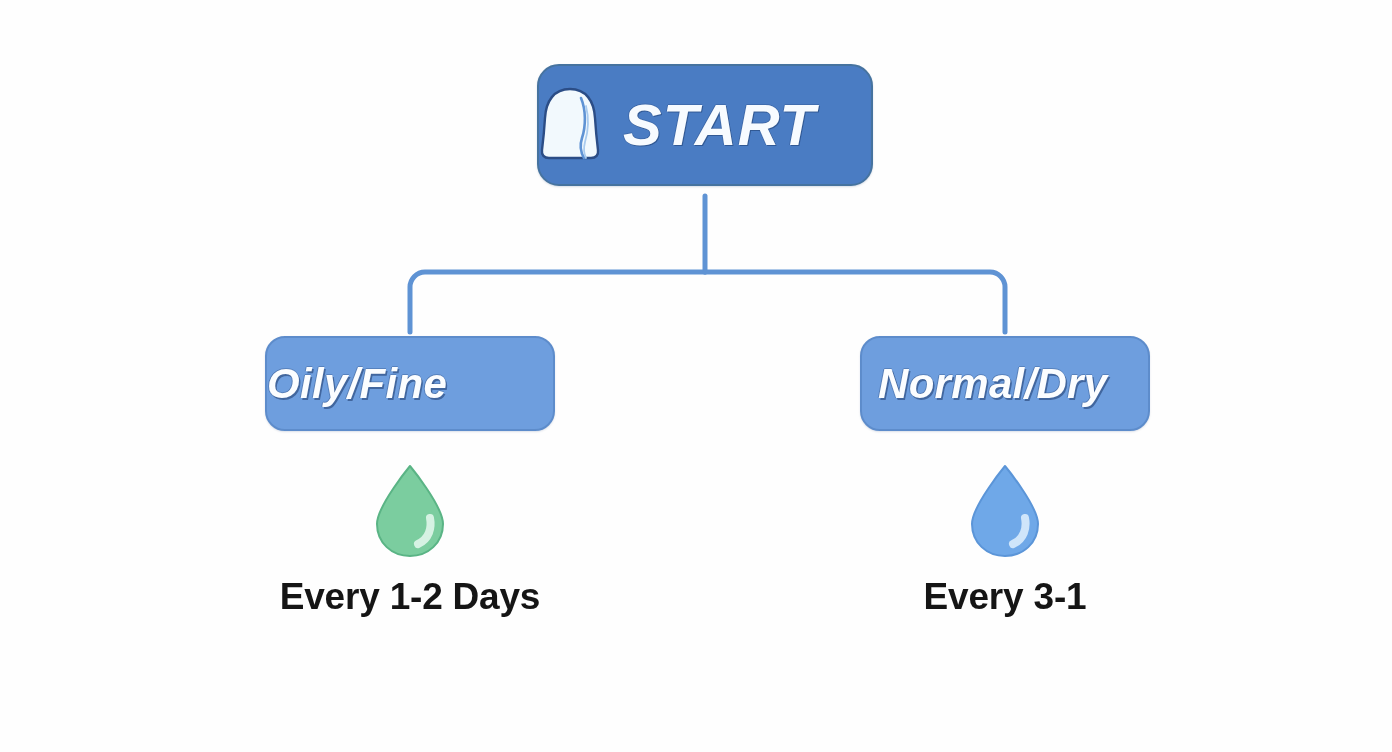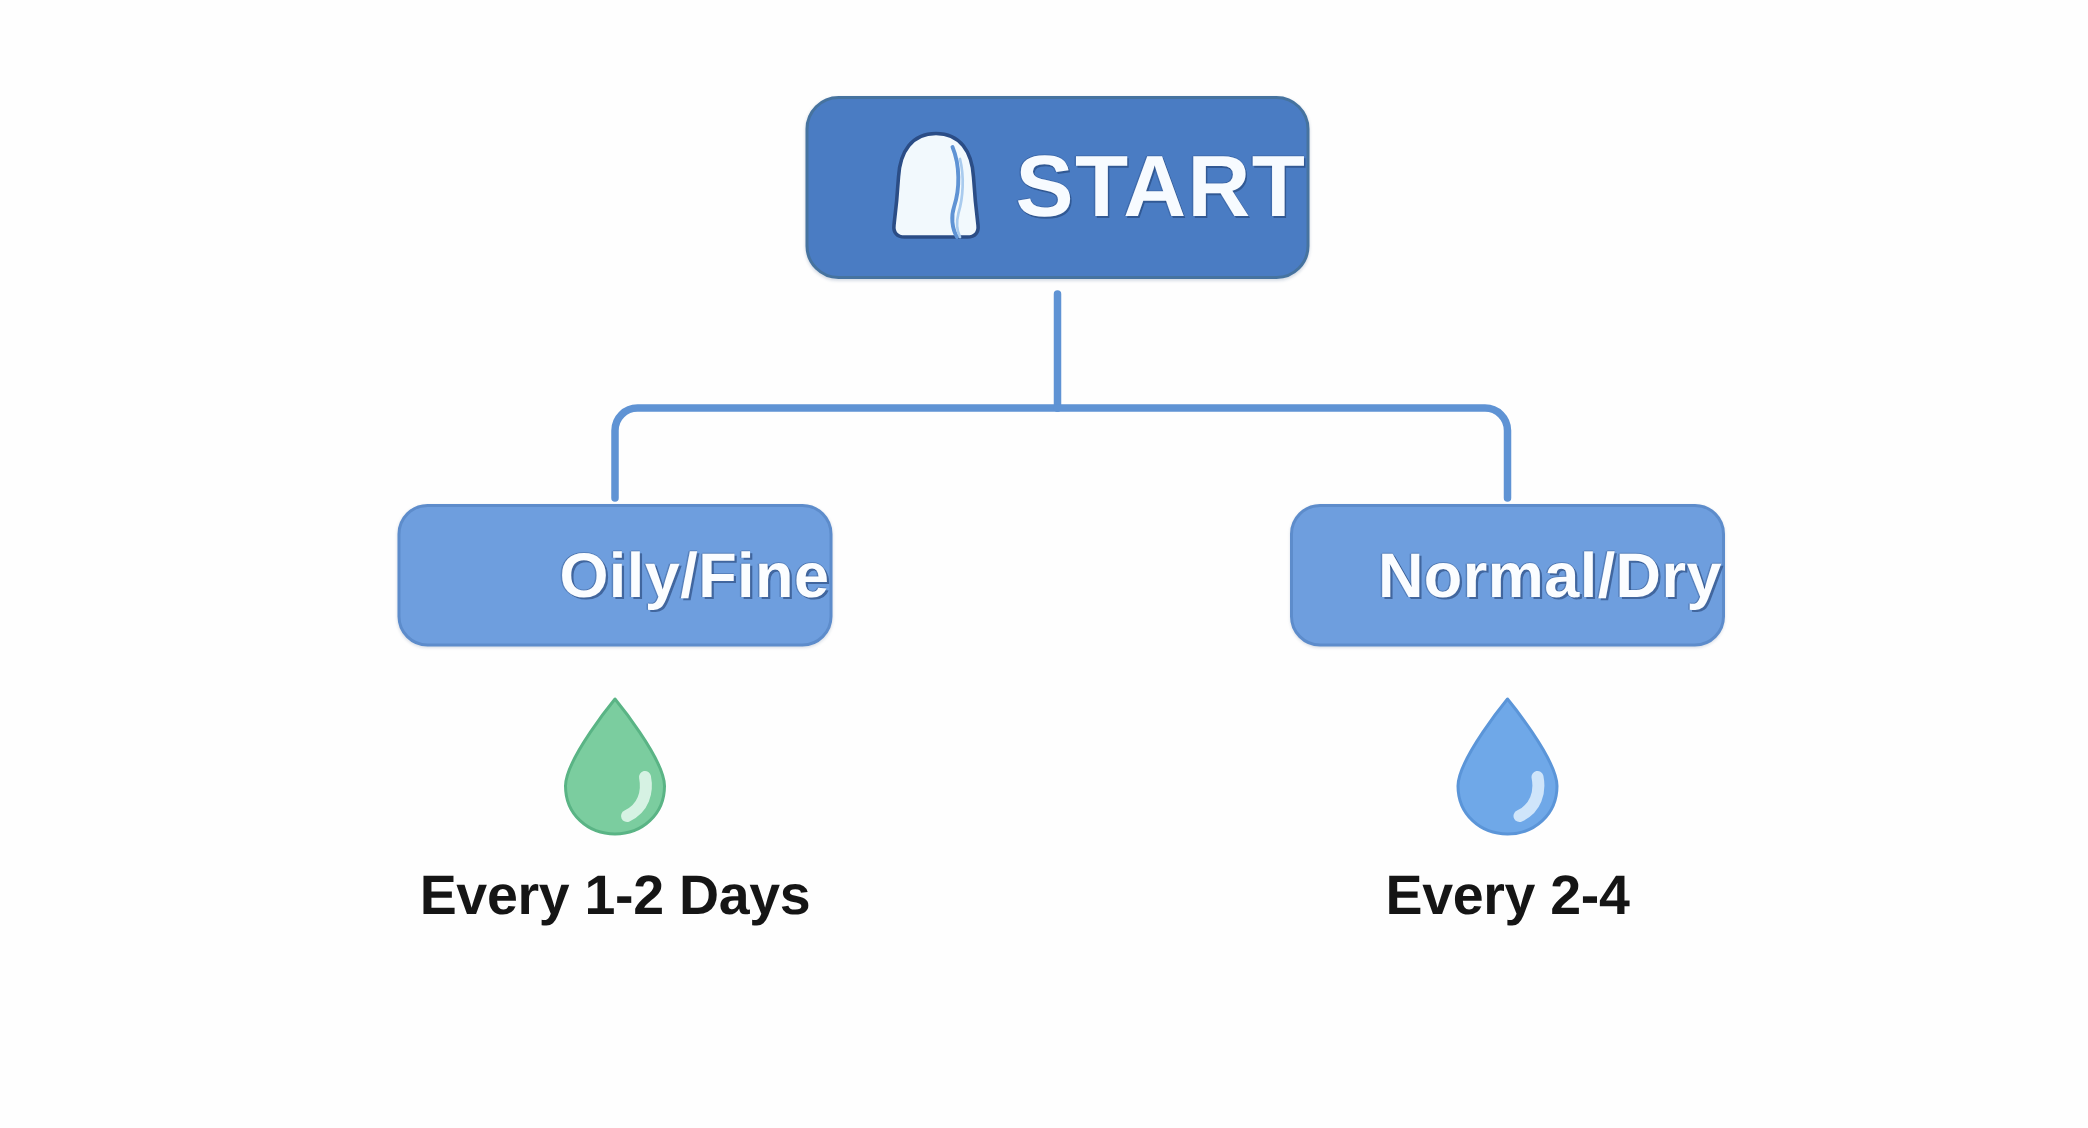--- a/index.html
+++ b/index.html
@@ -32,22 +32,23 @@
     height: 752px;
     pointer-events: none;
   }
 
   
   .node {
     position: absolute;
     box-sizing: border-box;
     display: flex;
     align-items: center;
-    justify-content: flex-end;
+    justify-content: flex-start;
     border-radius: 20px;
+    font-style: italic;
   }
 
   .node-start {
     left: 537px;
     top: 64px;
     width: 336px;
     height: 122px;
     background: #4a7cc3;
     border: 2px solid #46739f;
     border-radius: 22px;
@@ -69,21 +70,21 @@
 
   .node-branch {
     width: 290px;
     height: 95px;
     background: #6e9ede;
     border: 2px solid #5d8ccb;
     border-radius: 20px;
     box-shadow: 0 1px 2px rgba(40,70,120,0.16);
   }
 
-  .node-oily { left: 265px; top: 336px; padding-left: 41px; }
+  .node-oily { left: 265px; top: 336px; }
   .node-normal { left: 860px; top: 336px; padding-left: 16px; }
 
   .node-branch .node-label {
     font-size: 42px;
     font-weight: 700;
     color: #fbfdff;
     letter-spacing: 0.3px;
     text-shadow:
       1.5px 1.5px 0 rgba(35,65,115,0.60),
       -1px 0 0 rgba(35,65,115,0.30),
@@ -183,16 +184,16 @@
   <div class="freq-group freq-right">
     <svg class="droplet" viewBox="0 0 86 98" xmlns="http://www.w3.org/2000/svg">
       <path d="M43,4
                C43,4 76,44 76,62
                C76,81 61,94 43,94
                C25,94 10,81 10,62
                C10,44 43,4 43,4 Z" fill="#6fa8e8" stroke="#5b95d8" stroke-width="2" stroke-linejoin="round"></path>
       <path d="M63,56
                C65,66 62,77 51,82" fill="none" stroke="#cfe5fa" stroke-width="8" stroke-linecap="round"></path>
     </svg>
-    <div class="freq-caption">Every 2-4</div>
+    <div class="freq-caption">Every 3-1</div>
   </div>
 
 </div>
 
 </body></html>

